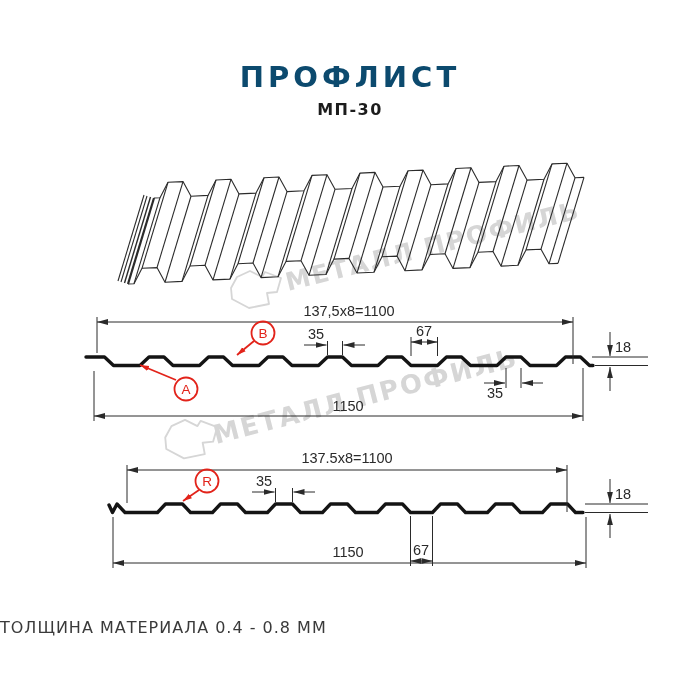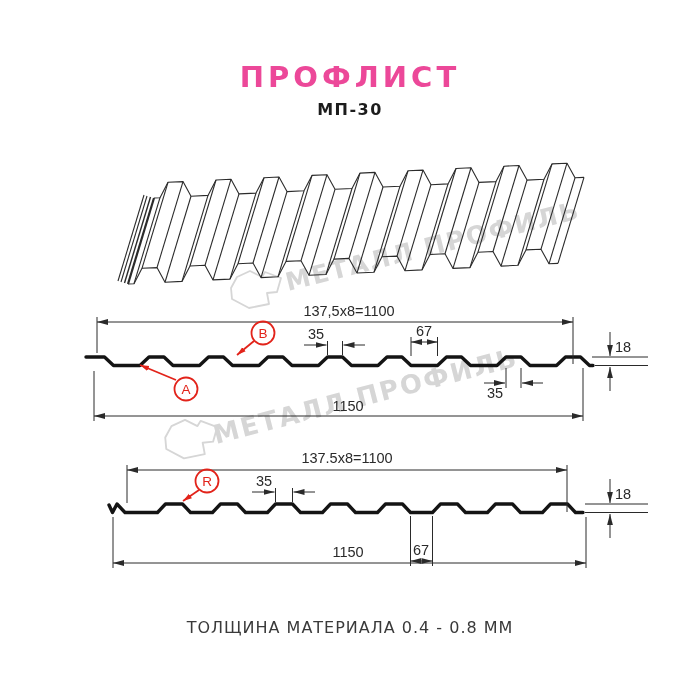--- a/index.html
+++ b/index.html
@@ -3,29 +3,29 @@
 <meta charset="utf-8">
 <style>
   html,body{margin:0;padding:0;}
   body{
     width:700px;height:700px;background:#ffffff;position:relative;overflow:hidden;
     font-family:"Liberation Sans", sans-serif;
   }
   .page-title{
     position:absolute;top:60px;left:0;width:700px;text-align:center;
     font-family:"DejaVu Sans", sans-serif;
-    font-size:29px;font-weight:bold;letter-spacing:4px;color:#ec4899;
+    font-size:29px;font-weight:bold;letter-spacing:4px;color:#0c4a6e;
   }
   .page-subtitle{
     position:absolute;top:100px;left:0;width:700px;text-align:center;
     font-family:"DejaVu Sans", sans-serif;
     font-size:16px;font-weight:bold;letter-spacing:1.5px;color:#1c1c1c;
   }
   .footer-note{
-    position:absolute;top:618px;left:0;width:700px;text-align:center;
+    position:absolute;top:618px;left:0;width:700px;text-align:left;
     font-family:"DejaVu Sans", sans-serif;
     font-size:16px;font-weight:500;letter-spacing:1px;color:#3a3a3a;
   }
   svg{position:absolute;top:0;left:0;}
   .dim{stroke:#2a2a2a;stroke-width:1;fill:none;}
   .dimtxt{font-family:"Liberation Sans",sans-serif;font-size:14.5px;fill:#2a2a2a;}
   .profile{stroke:#141414;stroke-width:3.4;fill:none;stroke-linejoin:round;stroke-linecap:round;}
   .redmark{stroke:#e2231a;stroke-width:1.8;fill:none;}
   .redtxt{font-family:"Liberation Sans",sans-serif;font-size:13.5px;fill:#e2231a;text-anchor:middle;}
   .wm{fill:#d6d6d6;font-family:"DejaVu Sans",sans-serif;font-weight:bold;letter-spacing:2px;}

